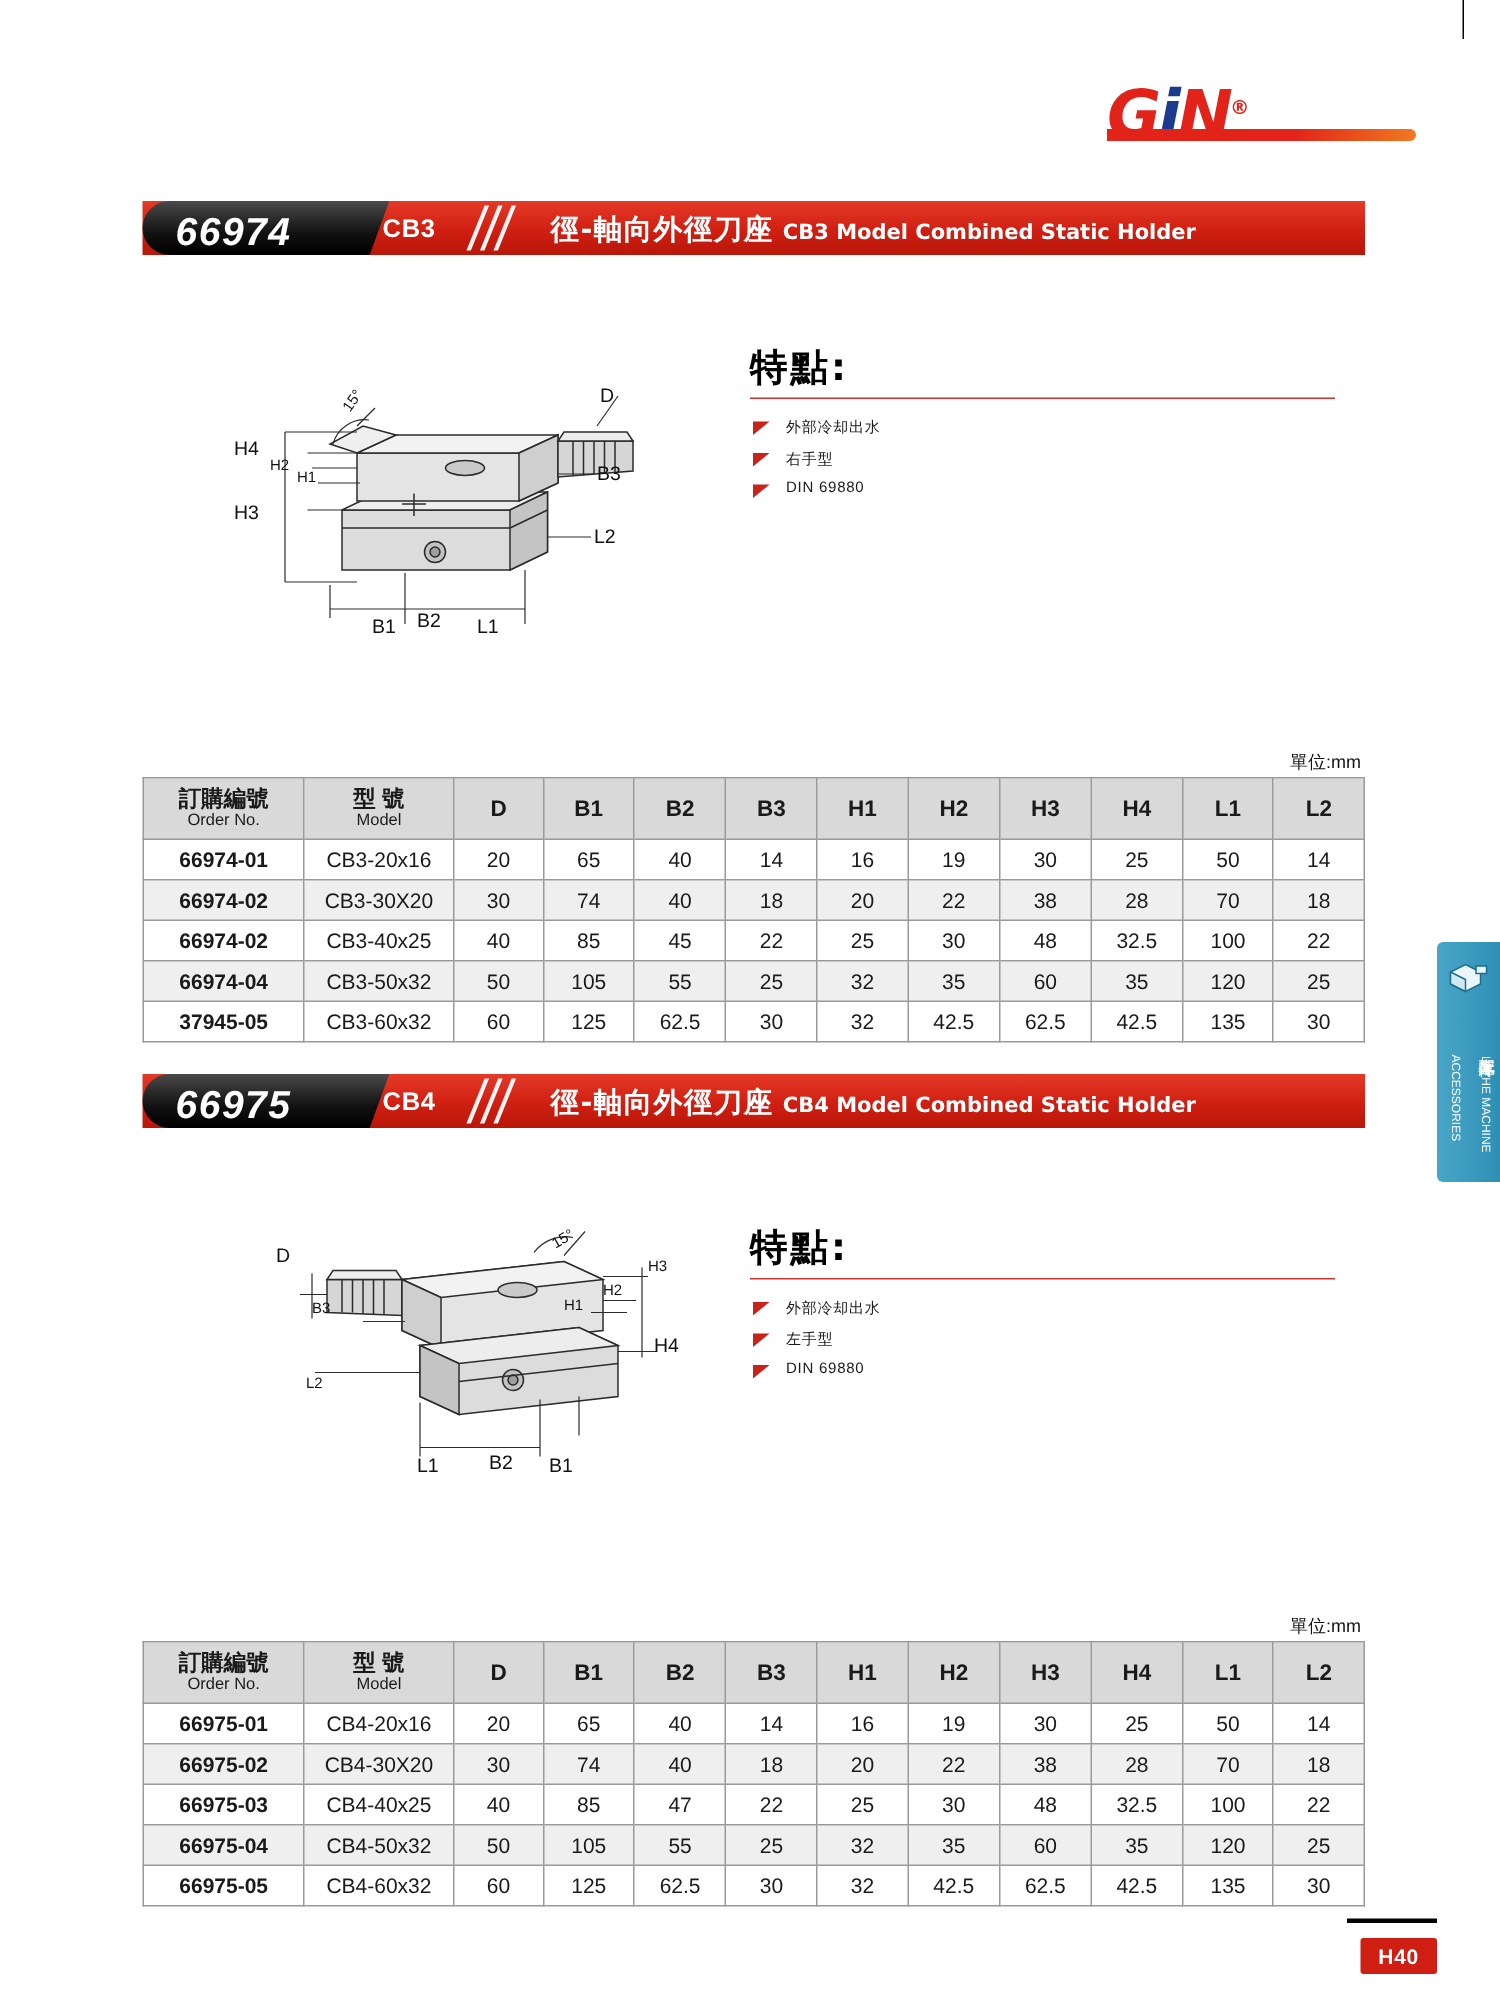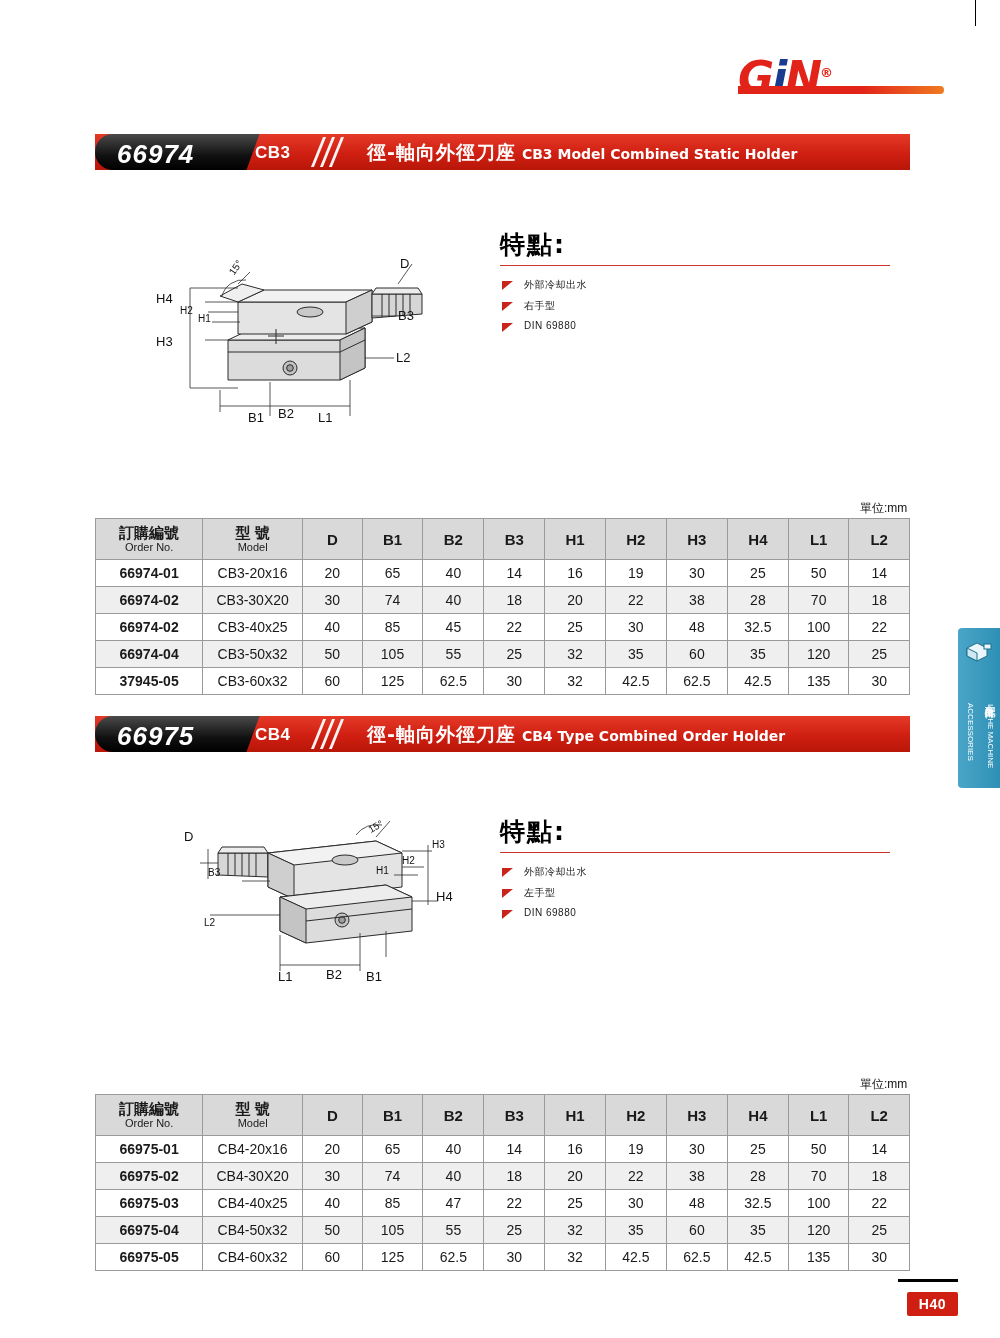--- a/index.html
+++ b/index.html
@@ -330,21 +330,21 @@
     <div class="bar-bg"></div>
     <div class="bar-black"></div>
     <div class="bar-num">66975</div>
     <div class="bar-code">CB4</div>
     <div class="chev">
       <span style="left:0;"></span>
         <span style="left:9px;"></span>
         <span style="left:18px;"></span>
     </div>
     <div class="bar-title">
-      <span>徑-軸向外徑刀座</span><span class="en">CB4 Type Combined Order Holder</span>
+      <span>徑-軸向外徑刀座</span><span class="en">CB4 Model Combined Static Holder</span>
     </div>
   </div>
 
   <div class="features" style="left:500px;top:815px;">
     <div class="feat-title">特點:</div>
     <div class="feat-rule"></div>
     <div class="feat-item"><span class="flag"></span><span>外部冷却出水</span></div>
     <div class="feat-item"><span class="flag"></span><span>左手型</span></div>
     <div class="feat-item"><span class="flag"></span><span>DIN 69880</span></div>
   </div>

